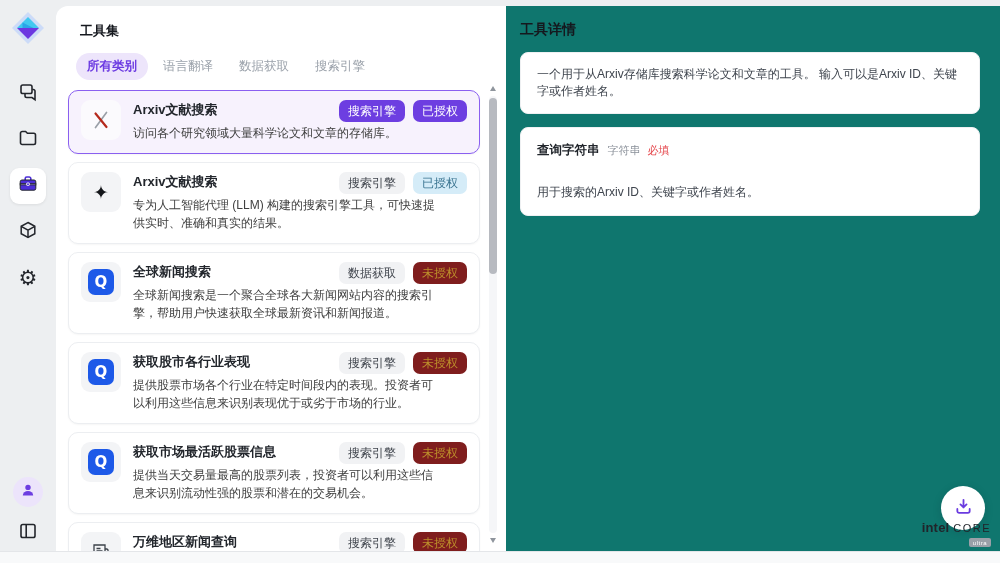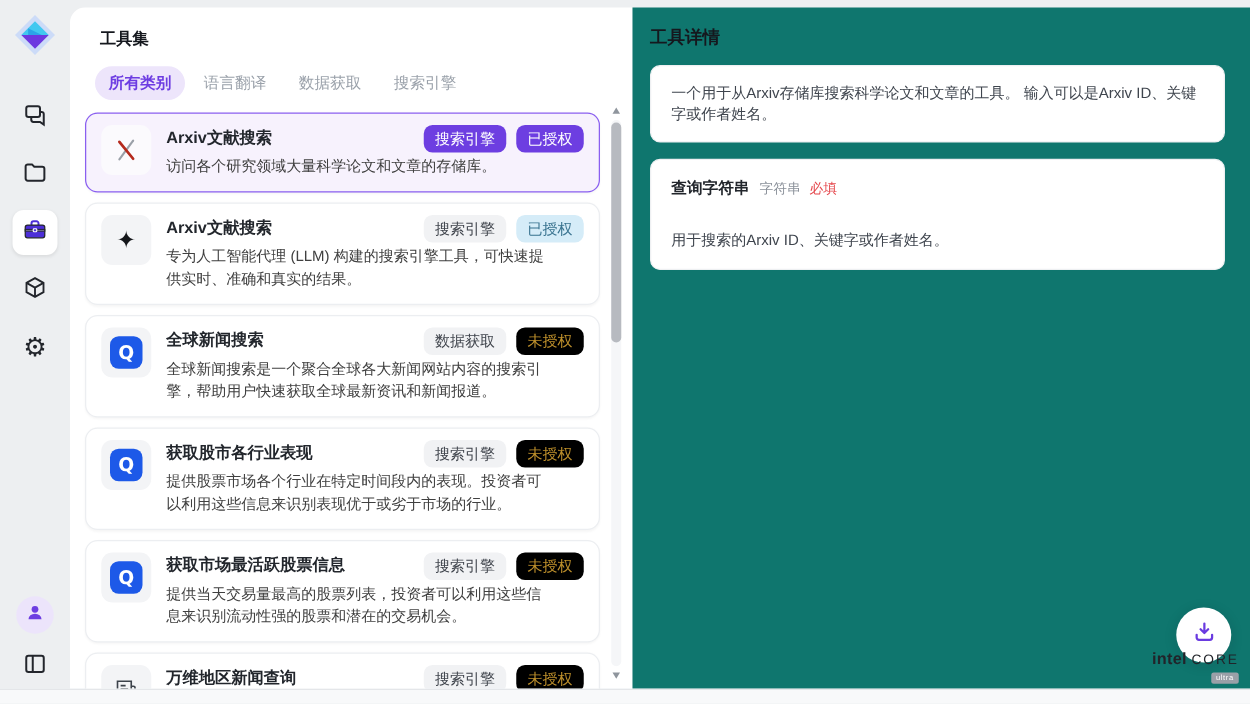--- a/index.html
+++ b/index.html
@@ -55,21 +55,21 @@
   }
   .tool-card.selected .tool-icon-tile { background:#fbfafd; }
   .tool-main { flex:1; min-width:0; }
   .tool-top { display:flex; align-items:flex-start; }
   .tool-name { font-size:13px; font-weight:bold; color:#22262c; line-height:16px; padding-top:2px; }
   .tool-badges { margin-left:auto; display:flex; gap:8px; }
   .badge { font-size:12px; line-height:1; padding:5px 9px; border-radius:7px; white-space:nowrap; }
   .badge.solid   { background:#6d3ee1; color:#ffffff; }
   .badge.plain   { background:#f1f2f4; color:#40454d; }
   .badge.auth-ok { background:#d5ecf8; color:#3a7490; }
-  .badge.auth-no { background:#000000; color:#bd8f2b; }
+  .badge.auth-no { background:#7f1d1d; color:#bd8f2b; }
   .tool-desc { font-size:12px; color:#404040; line-height:18px; margin-top:2px; padding-right:26px; }
 
   
   .q-logo { width:26px; height:26px; border-radius:7px; background:#1d59e8;
             display:flex; align-items:center; justify-content:center; }
   .q-logo::after { content:"Q"; color:#fff; font-size:15px; font-weight:bold; font-family:"DejaVu Sans",sans-serif; }
   .star-logo::after { content:"✦"; font-size:19px; color:#14161a; font-family:"DejaVu Sans",sans-serif; }
 
   
   .scrollbar {

